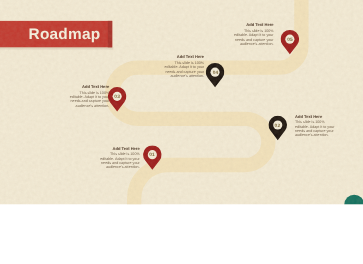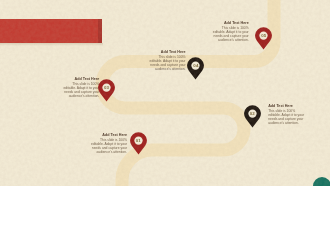--- a/index.html
+++ b/index.html
@@ -62,20 +62,21 @@
              L223,108
              A21,21 0 0 1 223,150
              L152,150
              A30,30 0 0 0 122,180
              L122,196" fill="none" stroke="#f3e3bd" stroke-width="13" stroke-linecap="butt"></path>
   </svg>
 
   <div id="banner"></div>
   <div id="banneredge"></div>
   <div id="bannershadow"></div>
+  <div id="bannertxt">Roadmap</div>
 
   <div class="tb r" style="left:208.7px;top:20.5px;">
     <div class="h">Add Text Here</div>
     <div class="p">This slide is 100% editable. Adapt it to your needs and capture your audience's attention.</div>
   </div>
 
   <div class="tb r" style="left:145.5px;top:49.5px;">
     <div class="h">Add Text Here</div>
     <div class="p">This slide is 100% editable. Adapt it to your needs and capture your audience's attention.</div>
   </div>

